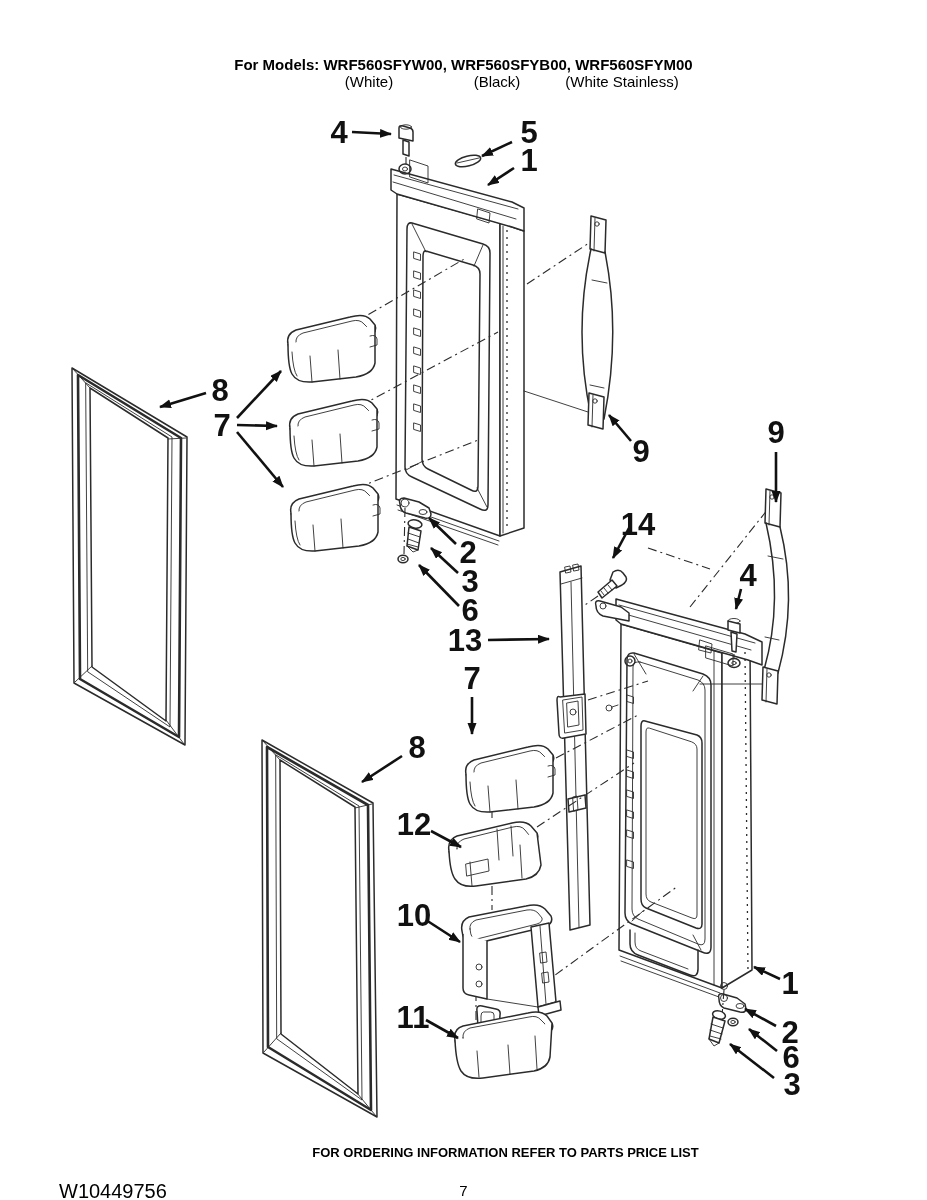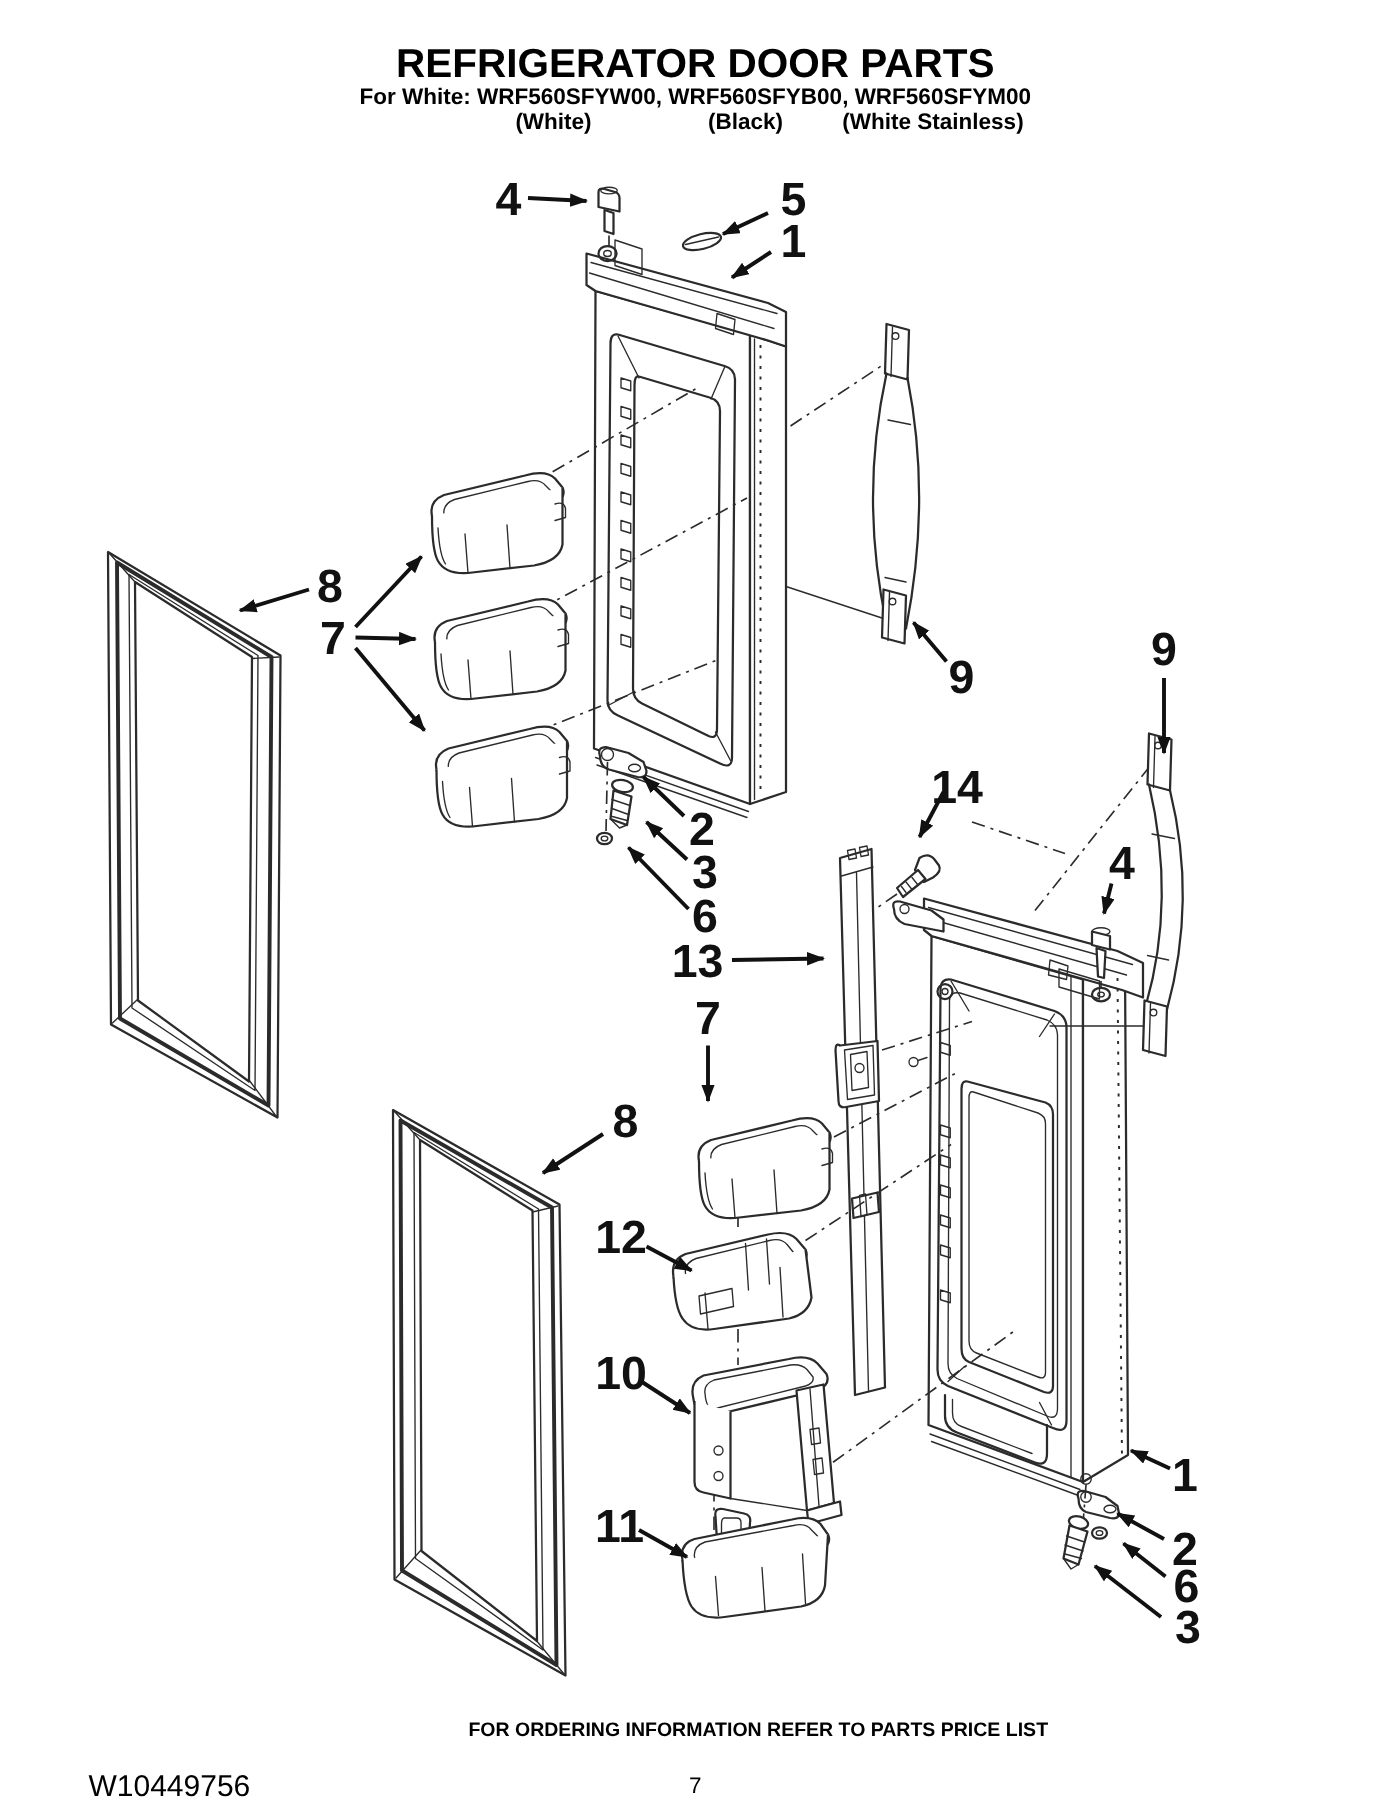--- a/index.html
+++ b/index.html
@@ -2,21 +2,21 @@
 <html><head>
 <meta charset="utf-8">
 <style>
   html,body{margin:0;padding:0;background:#fff;}
   .page{position:relative;width:927px;height:1200px;background:#ffffff;overflow:hidden;
         font-family:"Liberation Sans",sans-serif;color:#000;}
   .title{position:absolute;top:29px;left:0;width:927px;text-align:center;
          font-size:27px;font-weight:bold;letter-spacing:0px;line-height:1;}
   .models{position:absolute;top:57px;left:0;width:927px;text-align:center;
           font-size:15px;font-weight:bold;line-height:1;}
-  .finish{position:absolute;top:74px;font-size:15px;font-weight:bold;line-height:1;
+  .finish{position:absolute;top:74px;font-size:15px;font-weight:normal;line-height:1;
           transform:translateX(-50%);}
   .f-white{left:369px;} .f-black{left:497px;text-align:right;} .f-mono{left:622px;}
   .foot-note{position:absolute;top:1146px;left:0;width:927px;text-align:center;
              font-size:13px;font-weight:bold;line-height:1;margin-left:42px;}
   .doc-num{position:absolute;top:1181px;left:59px;font-size:20px;line-height:1;}
   .page-num{position:absolute;top:1183px;left:0;width:927px;text-align:center;
             font-size:15px;line-height:1;}
   svg{position:absolute;left:0;top:0;}
   .ln{fill:none;stroke:#2b2b2b;stroke-width:1.5;stroke-linejoin:round;stroke-linecap:round;}
   .lw{fill:#ffffff;stroke:#2b2b2b;stroke-width:1.5;stroke-linejoin:round;}
@@ -26,22 +26,21 @@
   .dot{fill:none;stroke:#2b2b2b;stroke-width:1.3;stroke-dasharray:2 5;}
   .arrow{stroke:#111;stroke-width:2.6;fill:none;}
   .num{font-family:"Liberation Sans",sans-serif;font-size:31px;font-weight:bold;
        fill:#111;text-anchor:middle;}
 </style>
 </head>
 <body>
 
 <div class="page">
 
-  <div class="title">REFRIGERATOR DOOR PARTS</div>
-  <div class="models">For White: WRF560SFYW00, WRF560SFYB00, WRF560SFYM00</div>
+  <div class="models">For Models: WRF560SFYW00, WRF560SFYB00, WRF560SFYM00</div>
   <div class="finish f-white">(White)</div>
   <div class="finish f-black">(Black)</div>
   <div class="finish f-mono">(White Stainless)</div>
 
   <svg width="927" height="1200" viewBox="0 0 927 1200">
     <defs>
       <marker id="ah" markerWidth="13" markerHeight="10" refX="11" refY="4.5" orient="auto" markerUnits="userSpaceOnUse">
         <path d="M0,0 L12,4.5 L0,9 Z" fill="#111"></path>
       </marker>
       <g id="binA">

